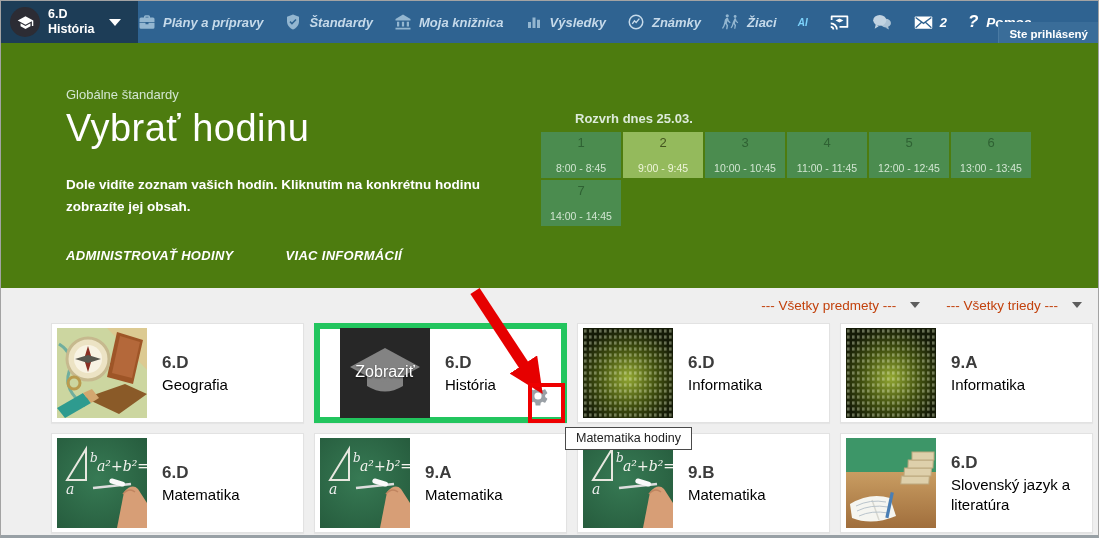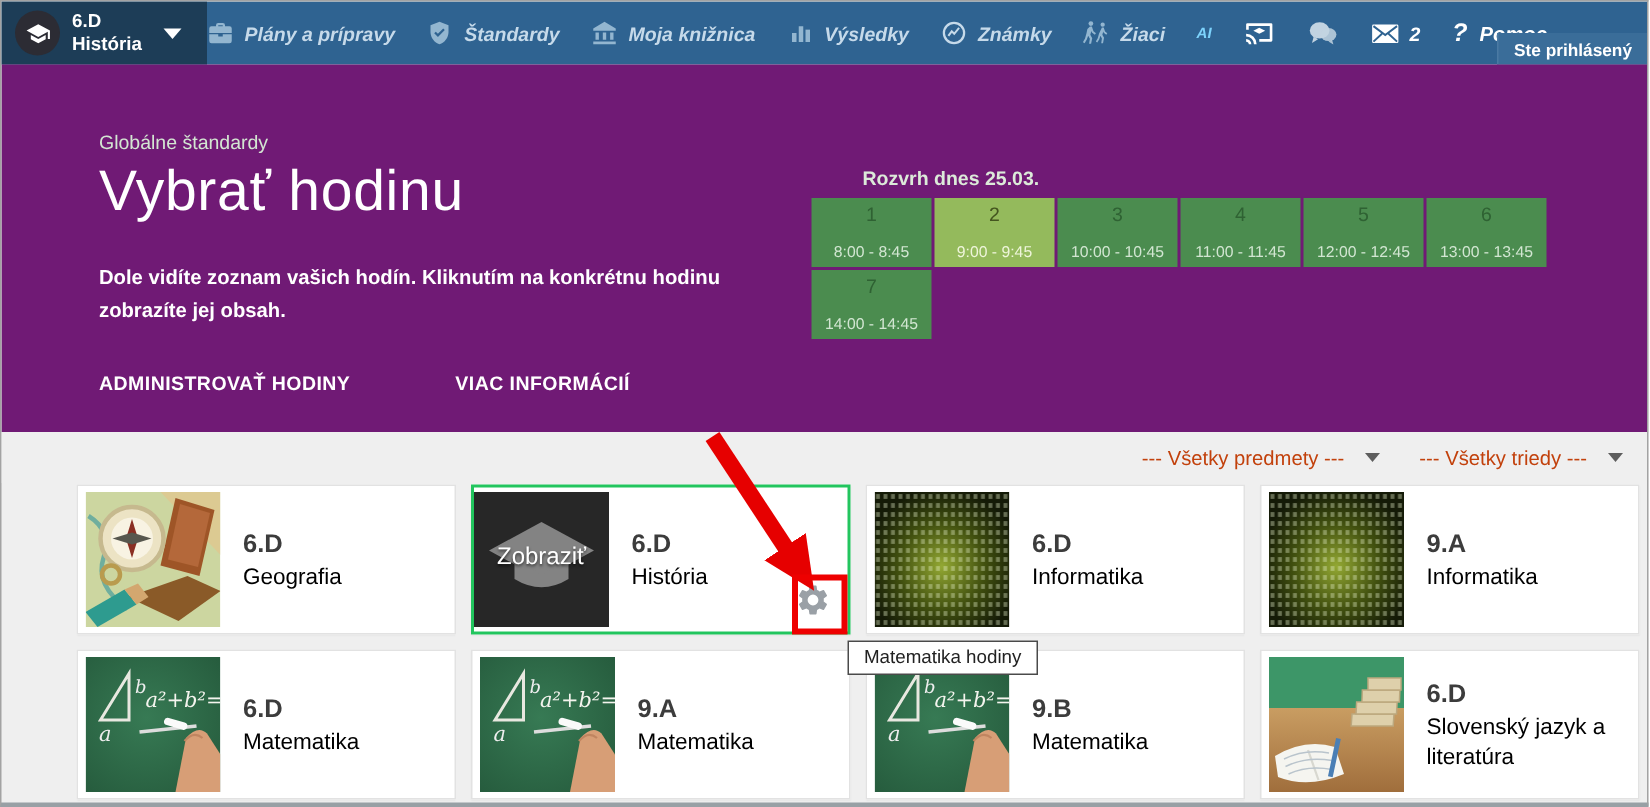--- a/index.html
+++ b/index.html
@@ -26,26 +26,26 @@
   .mail-count { color:#fff; font-weight:bold; font-size:13px; }
   .help { display:flex; align-items:center; gap:8px; color:#fff; cursor:pointer; }
   .help .qmark { font-size:17px; font-weight:bold; }
   .help .hlabel { font-size:13.5px; font-weight:bold; }
   .signed { margin-left:4px; align-self:stretch; background:#3a6d99; border-left:1px solid #4a7aa3;
             padding:5px 10px 4px; text-align:left; line-height:1.35; cursor:pointer; flex:none;margin-top:21px; }
   .signed .l1 { font-size:11.5px; font-weight:bold; color:#fff; }
   .signed .l2 { font-size:12px; color:#9cc3de; }
 
   
-  .hero { position:relative; height:245px; background:#701a75; color:#fff; }
+  .hero { position:relative; height:245px; background:#4d7c0f; color:#fff; }
   .hero-left { position:absolute; left:65px; top:44px; width:450px; }
   .eyebrow { font-size:13px; color:#d3e6d2; }
   .hero-title { font-size:38px; font-weight:400; color:#fff; margin-top:5px; letter-spacing:.5px; }
   .hero-desc { margin-top:24px; font-size:13.5px; font-weight:bold; line-height:1.6; width:440px; }
-  .hero-actions { margin-top:31px; display:flex; gap:70px; }
+  .hero-actions { margin-top:31px; display:flex; gap:52px;font-style:italic; }
   .hero-link { font-size:13px; font-weight:bold; color:#fff; letter-spacing:.3px; cursor:pointer; }
   .schedule { position:absolute; left:540px; top:68px; width:500px; }
   .sched-title { font-size:13px; font-weight:bold; color:#dcead9; margin-bottom:6px;padding-left:34px; }
   .sched-grid { display:flex; flex-wrap:wrap; width:494px; }
   .cell { width:80px; height:46px; background:#4b8c4f; margin:0 2px 2px 0; display:flex;
           flex-direction:column; justify-content:space-between; align-items:center;
           padding:3px 0 4px; cursor:pointer; }
   .cell-num { font-size:13px; color:#2f6233; }
   .cell-time { font-size:10.5px; color:#d2e6d2; }
   .cell.active { background:#94ba5c; }
@@ -57,21 +57,21 @@
                 gap:14px; padding-right:10px; background:#efefef; }
   .select { display:flex; align-items:center; gap:14px; color:#c2410c; font-size:13.5px; cursor:pointer; padding:4px 6px; }
   .select .sel-caret { width:0; height:0; border-left:5px solid transparent; border-right:5px solid transparent;
                        border-top:6px solid #5d5d5d; }
 
   
   .cards { display:grid; grid-template-columns:repeat(4,253px); grid-auto-rows:100px;
            column-gap:10px; row-gap:10px; padding:1px 0 0 50px; }
   .card { position:relative; background:#fff; border:1px solid #e2e2e2; display:flex;
           align-items:center; padding:5px; cursor:pointer; box-shadow:0 1px 1px rgba(0,0,0,.04); }
-  .card.selected { border:2px solid #22c55e; padding:0; }
+  .card.selected { border:6px solid #22c55e; padding:20px; }
   .cimg { position:relative; width:90px; height:90px; flex:none; overflow:hidden; }
   .cimg svg { width:90px; height:90px; display:block; }
   .ctext { margin-left:15px; line-height:1.3; min-width:0; }
   .ccls { font-size:17px; font-weight:bold; color:#3c3c3c; }
   .csub { font-size:15px; color:#000000; margin-top:1px; max-width:135px; }
   .overlay-label { position:absolute; left:0; right:0; top:50%; transform:translateY(-55%);
                    text-align:center; color:#fff; font-size:16px; text-shadow:0 1px 2px rgba(0,0,0,.6); }
   .gear-btn { position:absolute; right:11px; bottom:9px; width:24px; height:24px; cursor:pointer; }
   .gear-btn svg { width:24px; height:24px; fill:#9aa0a6; }
 

